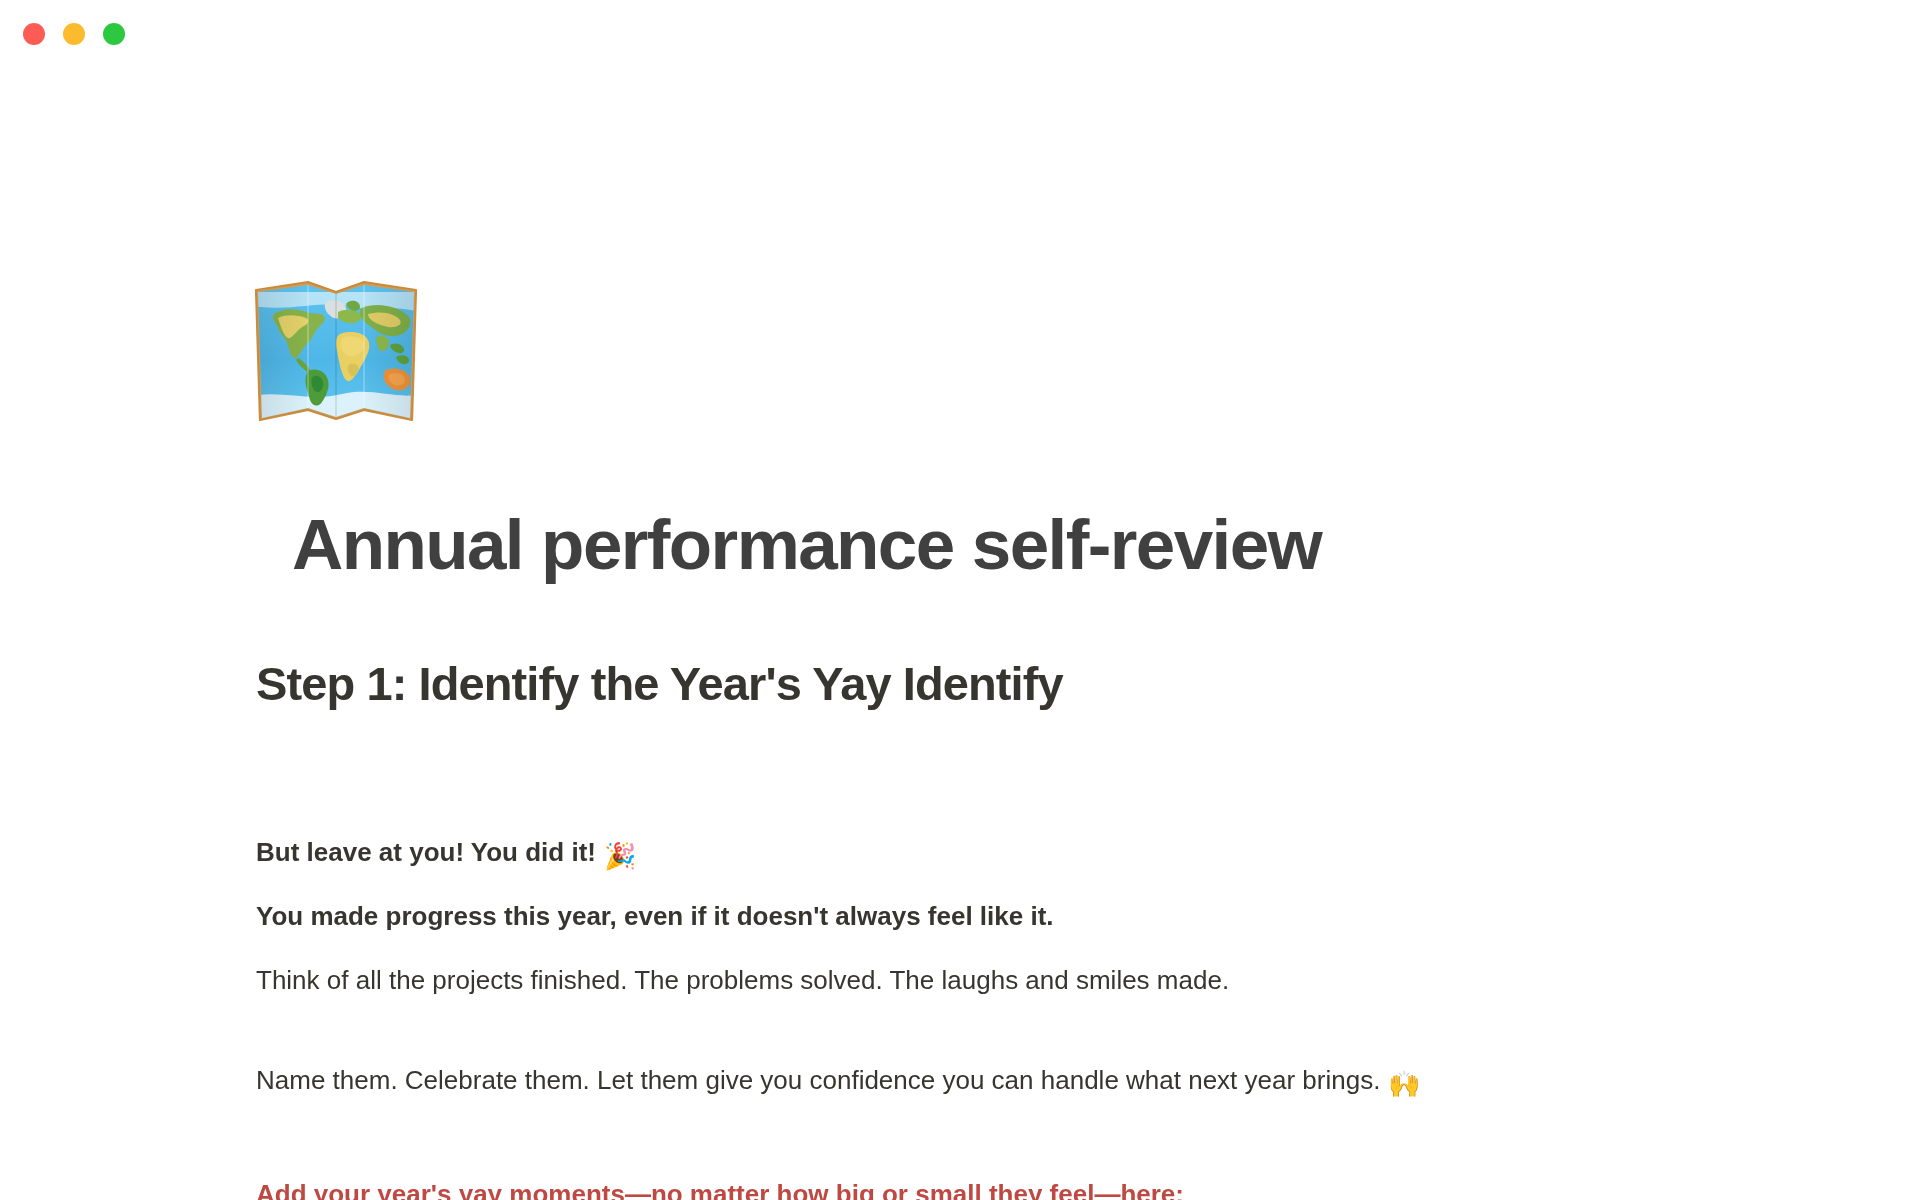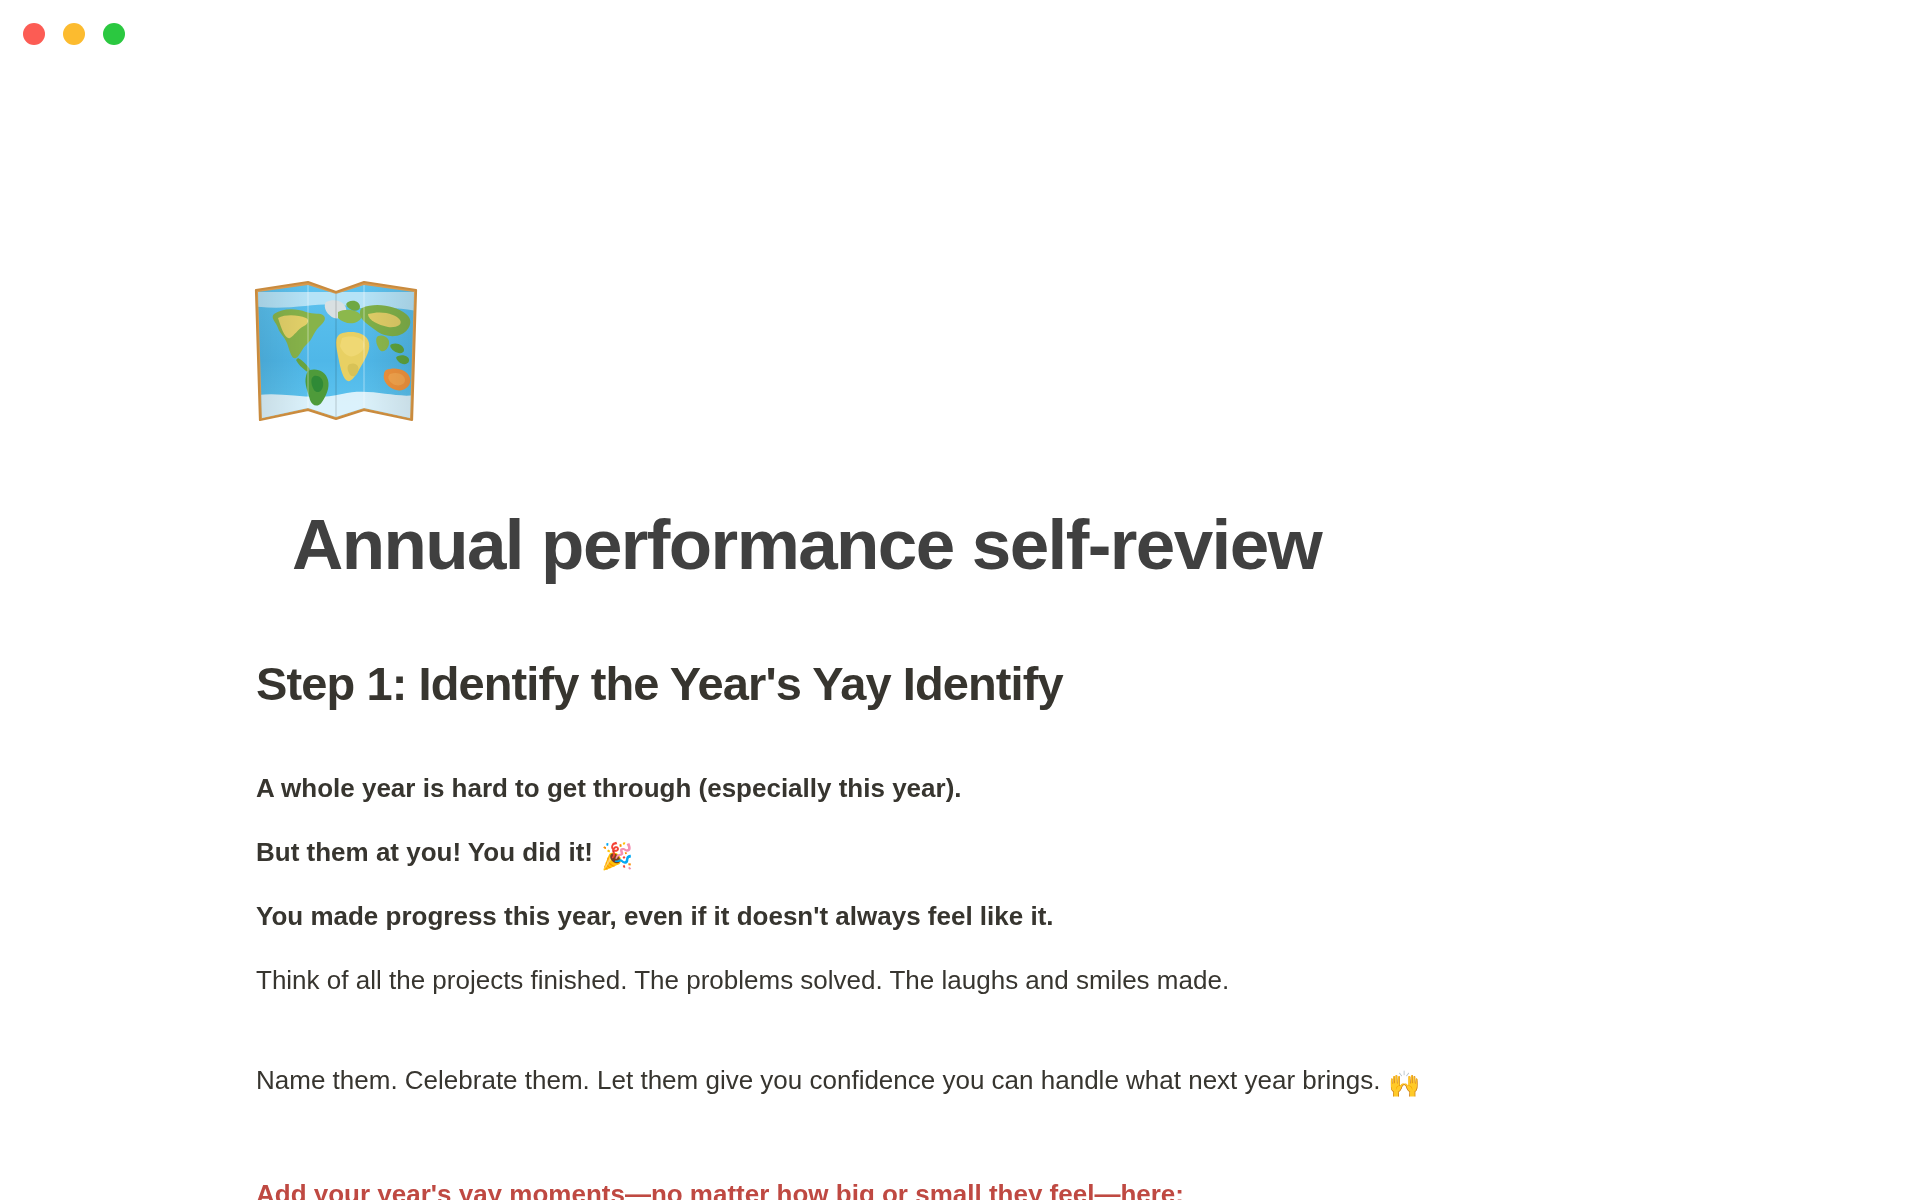--- a/index.html
+++ b/index.html
@@ -215,26 +215,23 @@
       </g>
 
       <path d="M4,12 L56,4 L84,14 L112,4 L164,12 L160,142 L112,132 L84,141 L56,132 L8,142 Z" fill="none" stroke="#c98b3e" stroke-width="2.2" stroke-linejoin="round"></path>
     </svg>
   </div>
 
   <h1 class="page-title">Annual performance self-review</h1>
 
   <h2 class="section-heading">Step 1: Identify the Year's Yay Identify</h2>
 
-  <p class="body-block bold p1">
-    <span>A whole year is hard to get through (especially this year).</span>
-  </p>
 
   <p class="body-block bold p2">
-    <span>But them at you! You did it!</span>
+    <span>But leave at you! You did it!</span>
     <span class="emoji-inline">🎉</span>
   </p>
 
   <p class="body-block bold p3">
     <span>You made progress this year, even if it doesn't always feel like it.</span>
   </p>
 
   <p class="body-block regular p4">
     <span>Think of all the projects finished. The problems solved. The laughs and smiles made.</span>
   </p>

